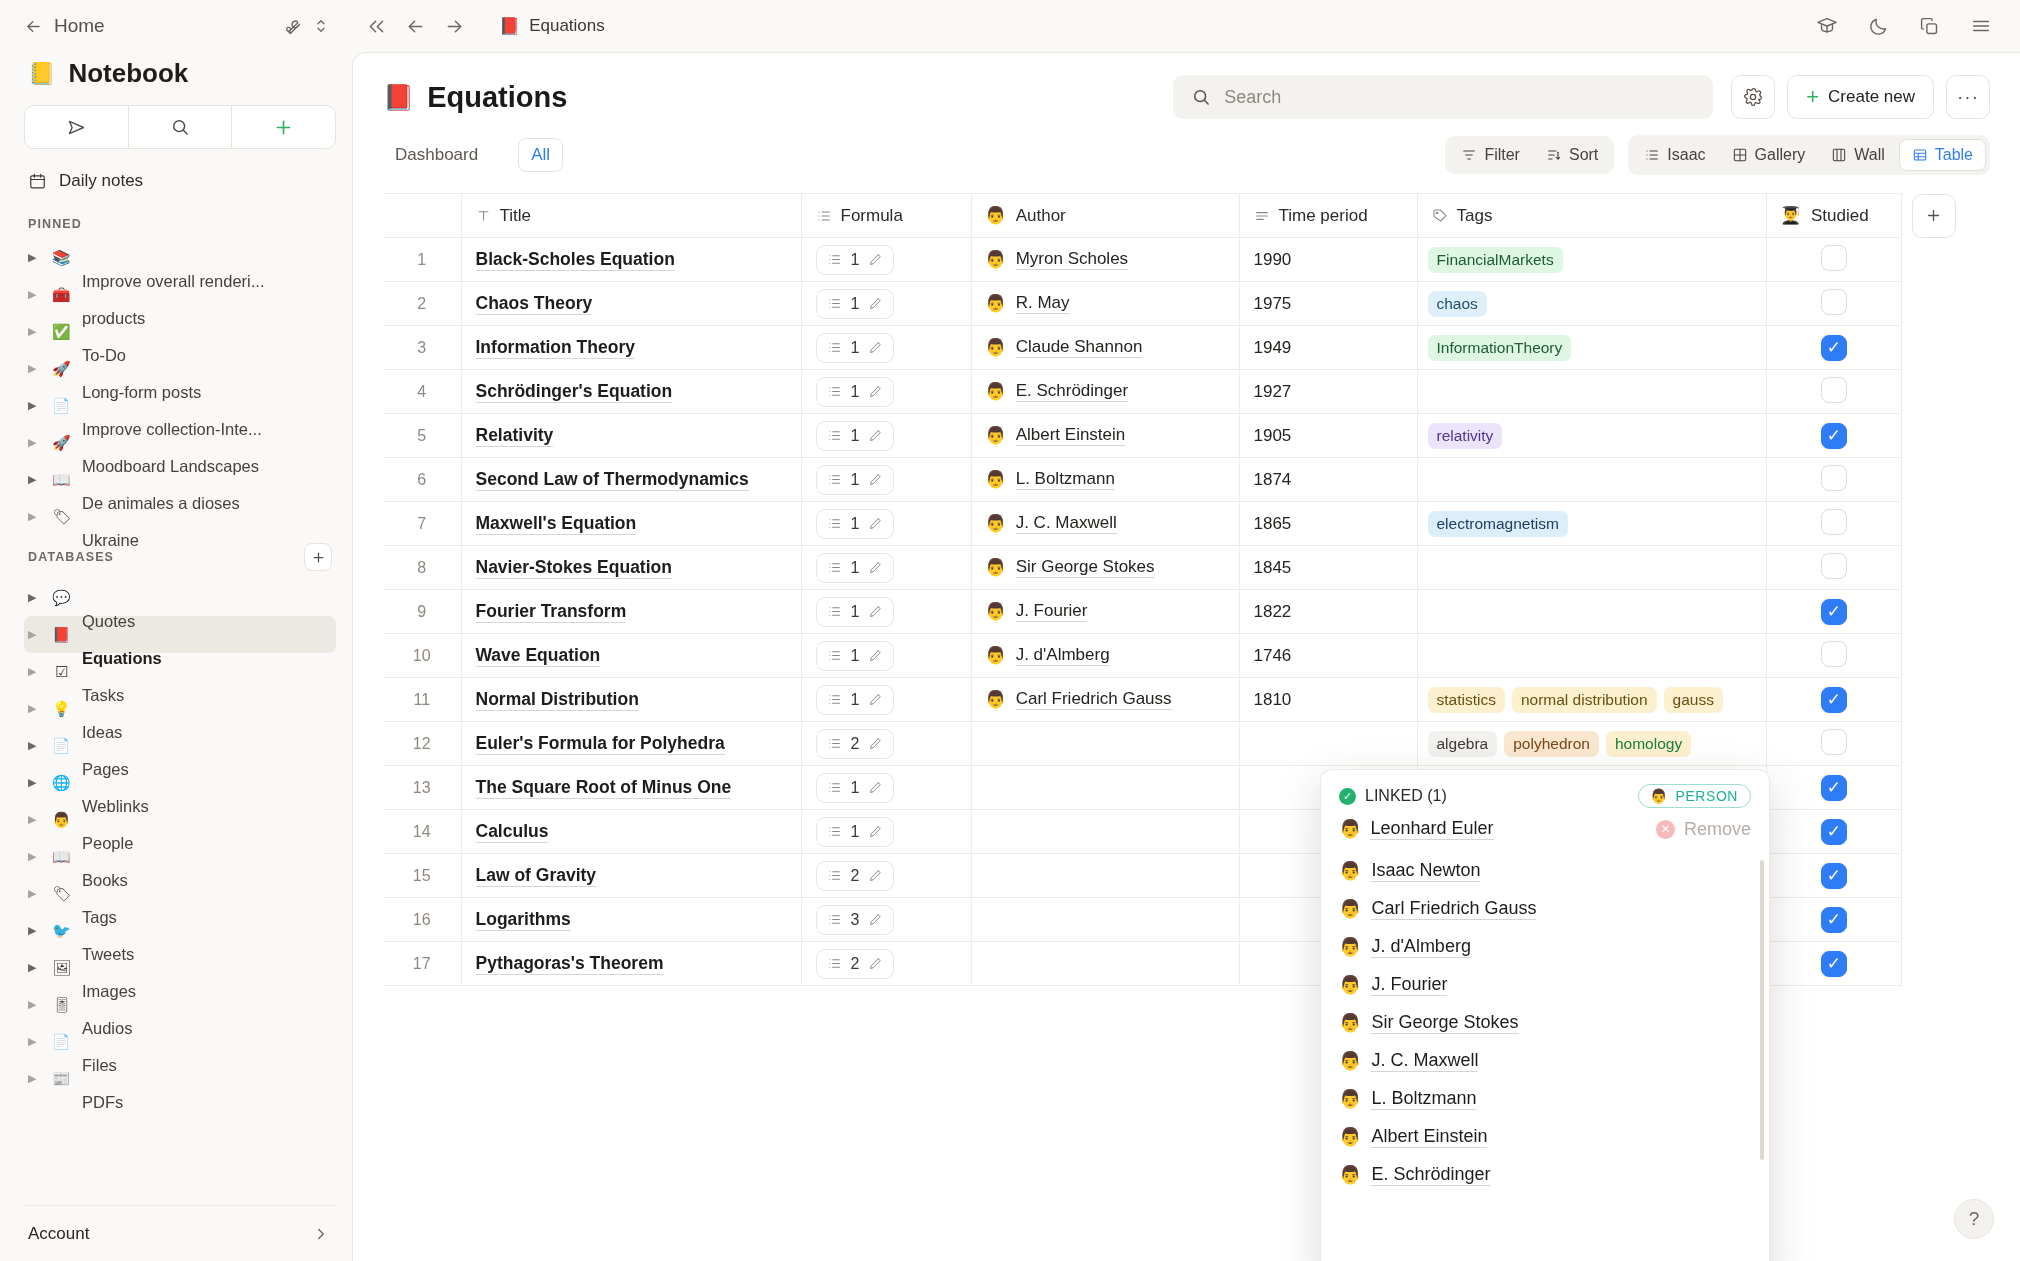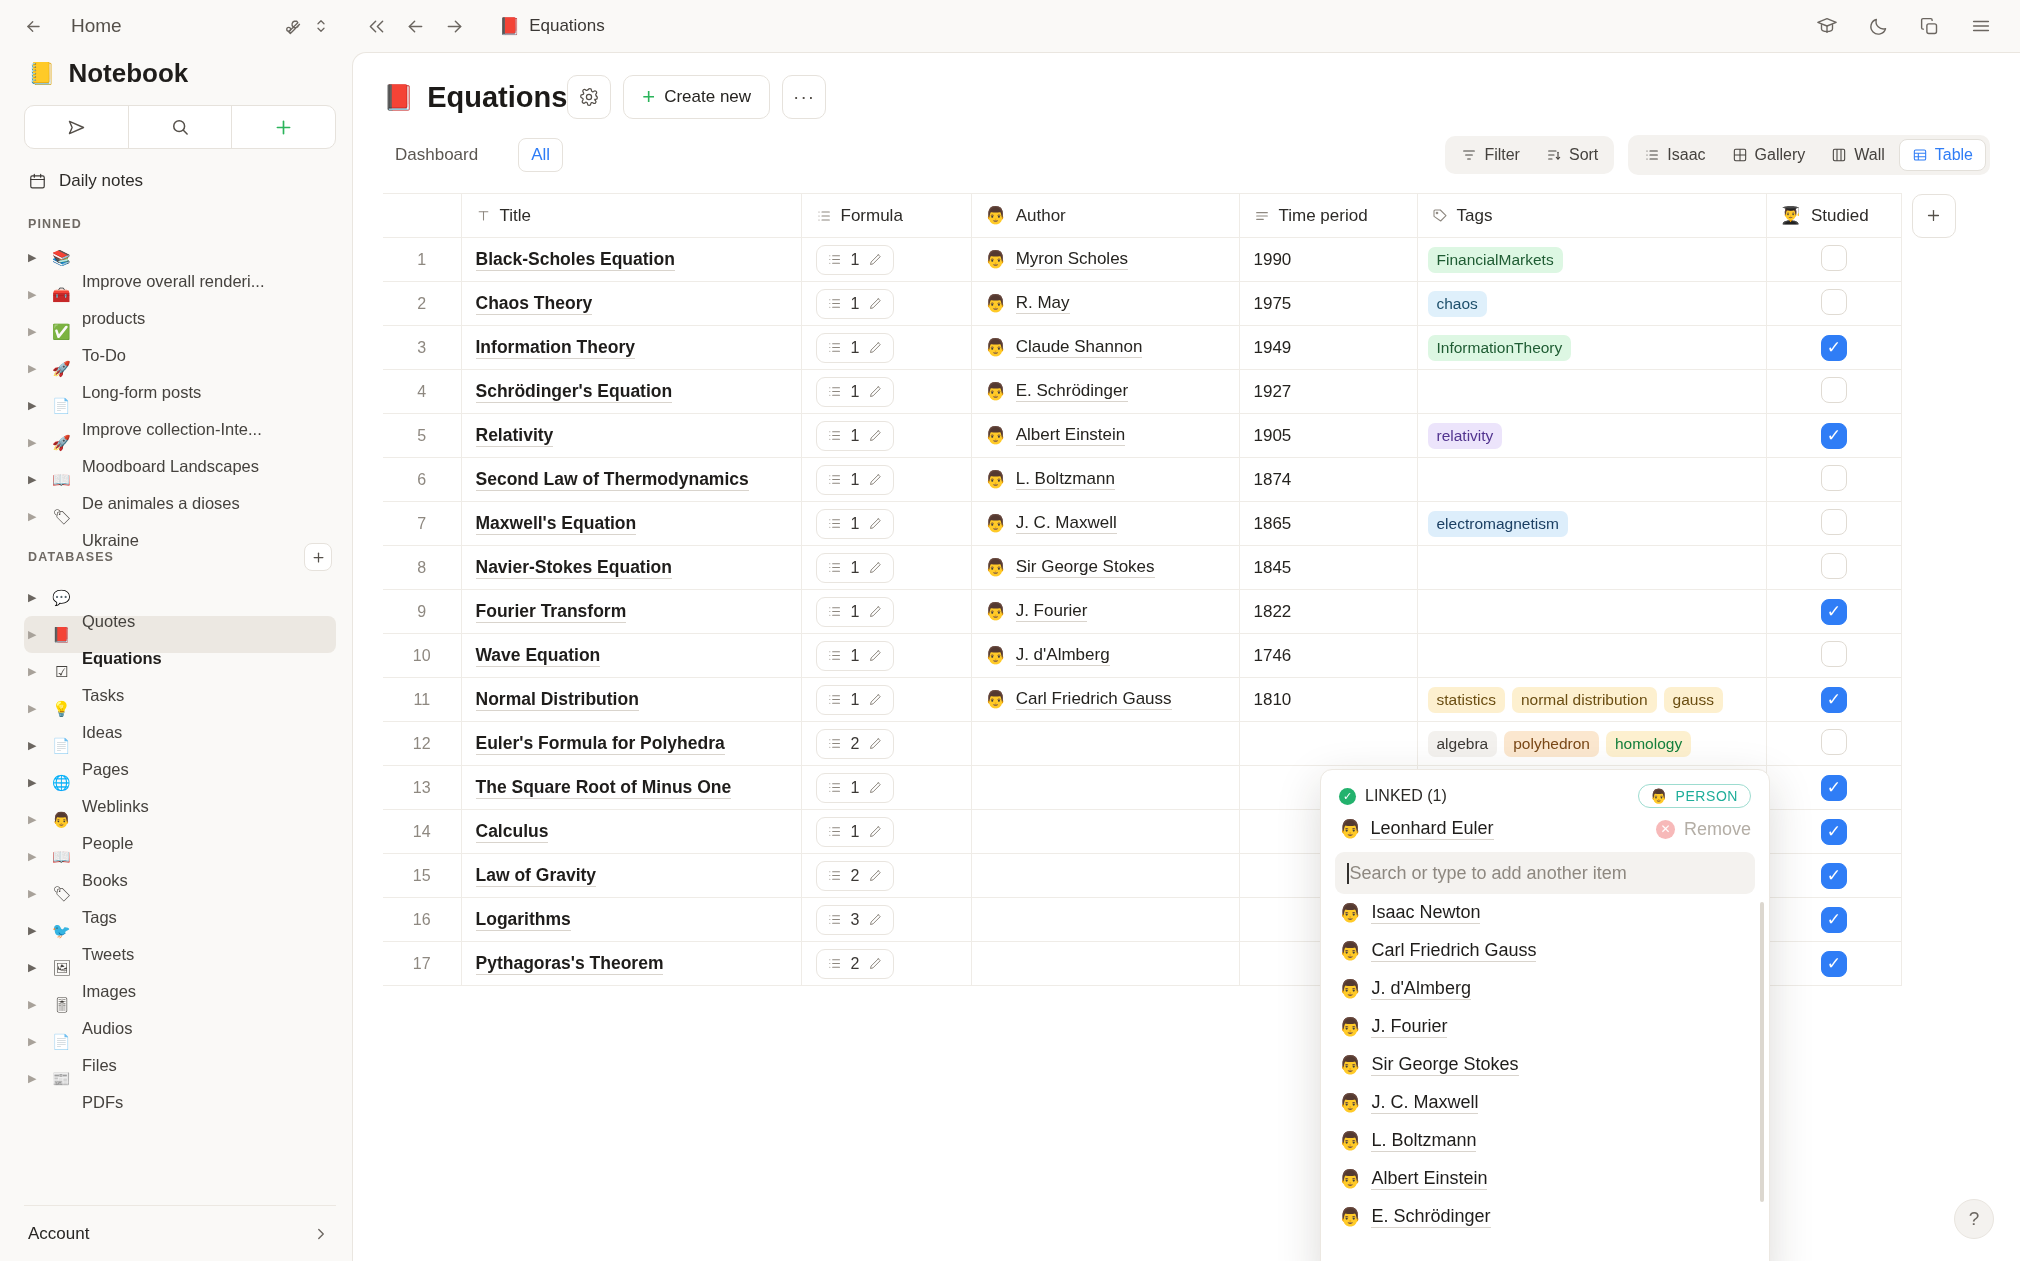--- a/index.html
+++ b/index.html
@@ -16,21 +16,21 @@
   .topbar {
     height: 52px; flex: 0 0 52px;
     display: flex; align-items: center;
     background: #faf9f7;
   }
   .tb-left {
     width: 352px; flex: 0 0 352px;
     display: flex; align-items: center; gap: 10px;
     padding: 0 22px 0 24px;
   }
-  .tb-home { display: flex; align-items: center; gap: 28px; color: #55504a; font-size: 19px; }
+  .tb-home { display: flex; align-items: center; gap: 11px; color: #55504a; font-size: 19px; }
   .tb-left .spacer { flex: 1; }
   .ic { display: inline-flex; align-items: center; justify-content: center; color: #6b6660; }
   .tb-nav { display: flex; align-items: center; gap: 18px; padding-left: 14px; }
   .tb-crumb { display: flex; align-items: center; gap: 9px; margin-left: 34px; font-size: 17px; color: #3b3835; }
   .tb-right { margin-left: auto; display: flex; align-items: center; gap: 30px; padding-right: 28px; }
   .tb-icon { cursor: pointer; }
 
   
   .body-wrap { flex: 1; display: flex; min-height: 0; }
 
@@ -446,20 +446,29 @@
   </div>
 
   <div class="main">
 
     <div class="m-head">
       <div class="m-row1">
         <div class="m-title">
           <span class="emoji">📕</span>
           <span>Equations</span>
         </div>
+        <div class="m-search">
+          <span class="ic">
+            <svg width="20" height="20" viewBox="0 0 24 24" fill="none" stroke="#55504a" stroke-width="1.8" stroke-linecap="round">
+                <circle cx="11" cy="11" r="6.5"></circle>
+                <path d="M16 16l4.5 4.5"></path>
+              </svg>
+          </span>
+          <span>Search</span>
+        </div>
         <div class="m-actions">
           <div class="btn-sq">
             <span>
               <svg width="20" height="20" viewBox="0 0 24 24" fill="none" stroke="currentColor" stroke-width="1.5">
                   <circle cx="12" cy="12" r="3.1"></circle>
                   <path d="M19.4 14.5a1.6 1.6 0 00.33 1.77l.05.05a2 2 0 11-2.83 2.83l-.05-.05a1.6 1.6 0 00-1.77-.33 1.6 1.6 0 00-.97 1.47V20a2 2 0 11-4 0v-.1a1.6 1.6 0 00-1.05-1.46 1.6 1.6 0 00-1.77.33l-.05.05a2 2 0 11-2.83-2.83l.05-.05a1.6 1.6 0 00.33-1.77 1.6 1.6 0 00-1.47-.97H4a2 2 0 110-4h.1a1.6 1.6 0 001.46-1.05 1.6 1.6 0 00-.33-1.77l-.05-.05a2 2 0 112.83-2.83l.05.05a1.6 1.6 0 001.77.33H10a1.6 1.6 0 00.97-1.47V4a2 2 0 114 0v.1a1.6 1.6 0 00.97 1.47 1.6 1.6 0 001.77-.33l.05-.05a2 2 0 112.83 2.83l-.05.05a1.6 1.6 0 00-.33 1.77V10a1.6 1.6 0 001.47.97H20a2 2 0 110 4h-.1a1.6 1.6 0 00-1.47.97z"></path>
                 </svg>
             </span>
           </div>
           <div class="btn-create">
@@ -1139,24 +1148,20 @@
       <div class="pp-sel">
         <span class="nm">
           <span>👨</span>
           <span class="t">Leonhard Euler</span>
         </span>
         <span class="pp-remove">
           <span class="pp-x">✕</span>
           <span>Remove</span>
         </span>
       </div>
-      <div class="pp-input">
-        <span class="caret"></span>
-        <span>Search or type to add another item</span>
-      </div>
       <div class="pp-list" id="pp-list">
         <div class="pp-scroll"></div>
       <div class="pp-item">
             <span>👨</span>
             <span class="t">Isaac Newton</span>
           </div>
           <div class="pp-item">
             <span>👨</span>
             <span class="t">Carl Friedrich Gauss</span>
           </div>

